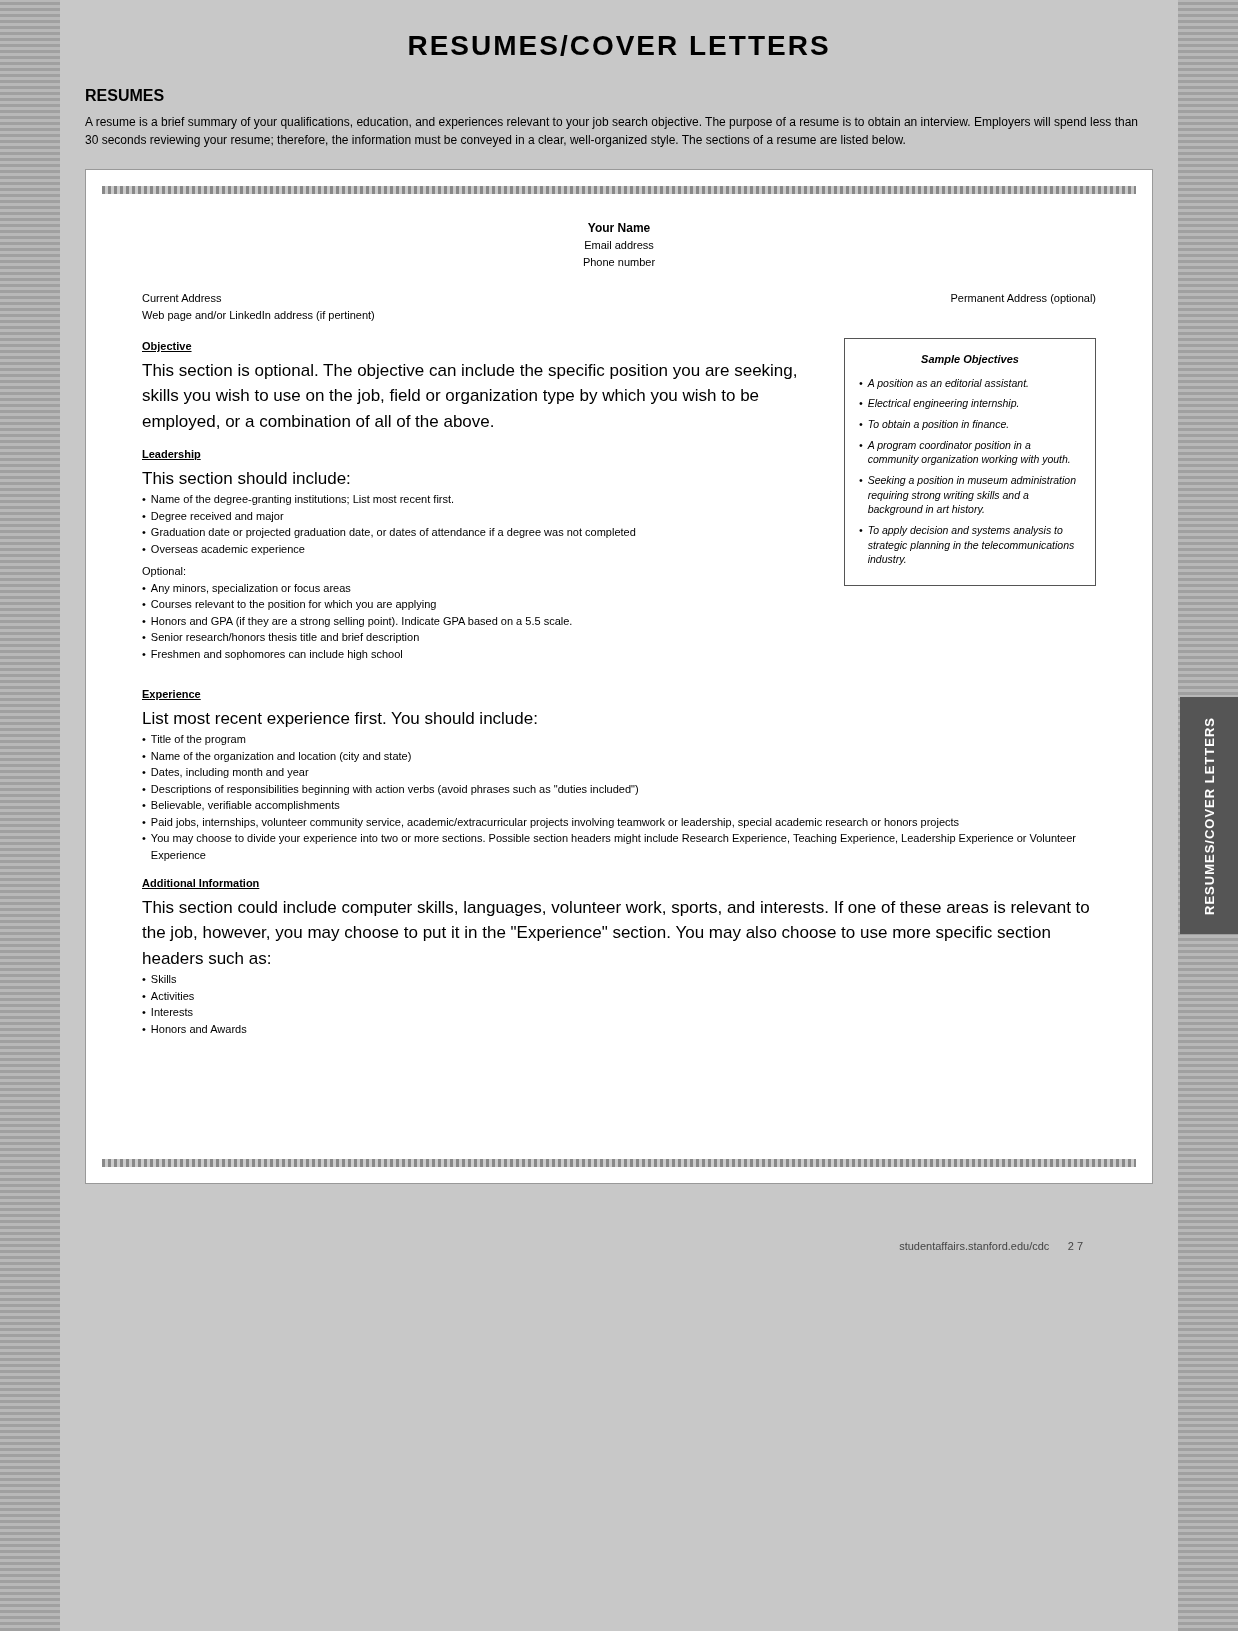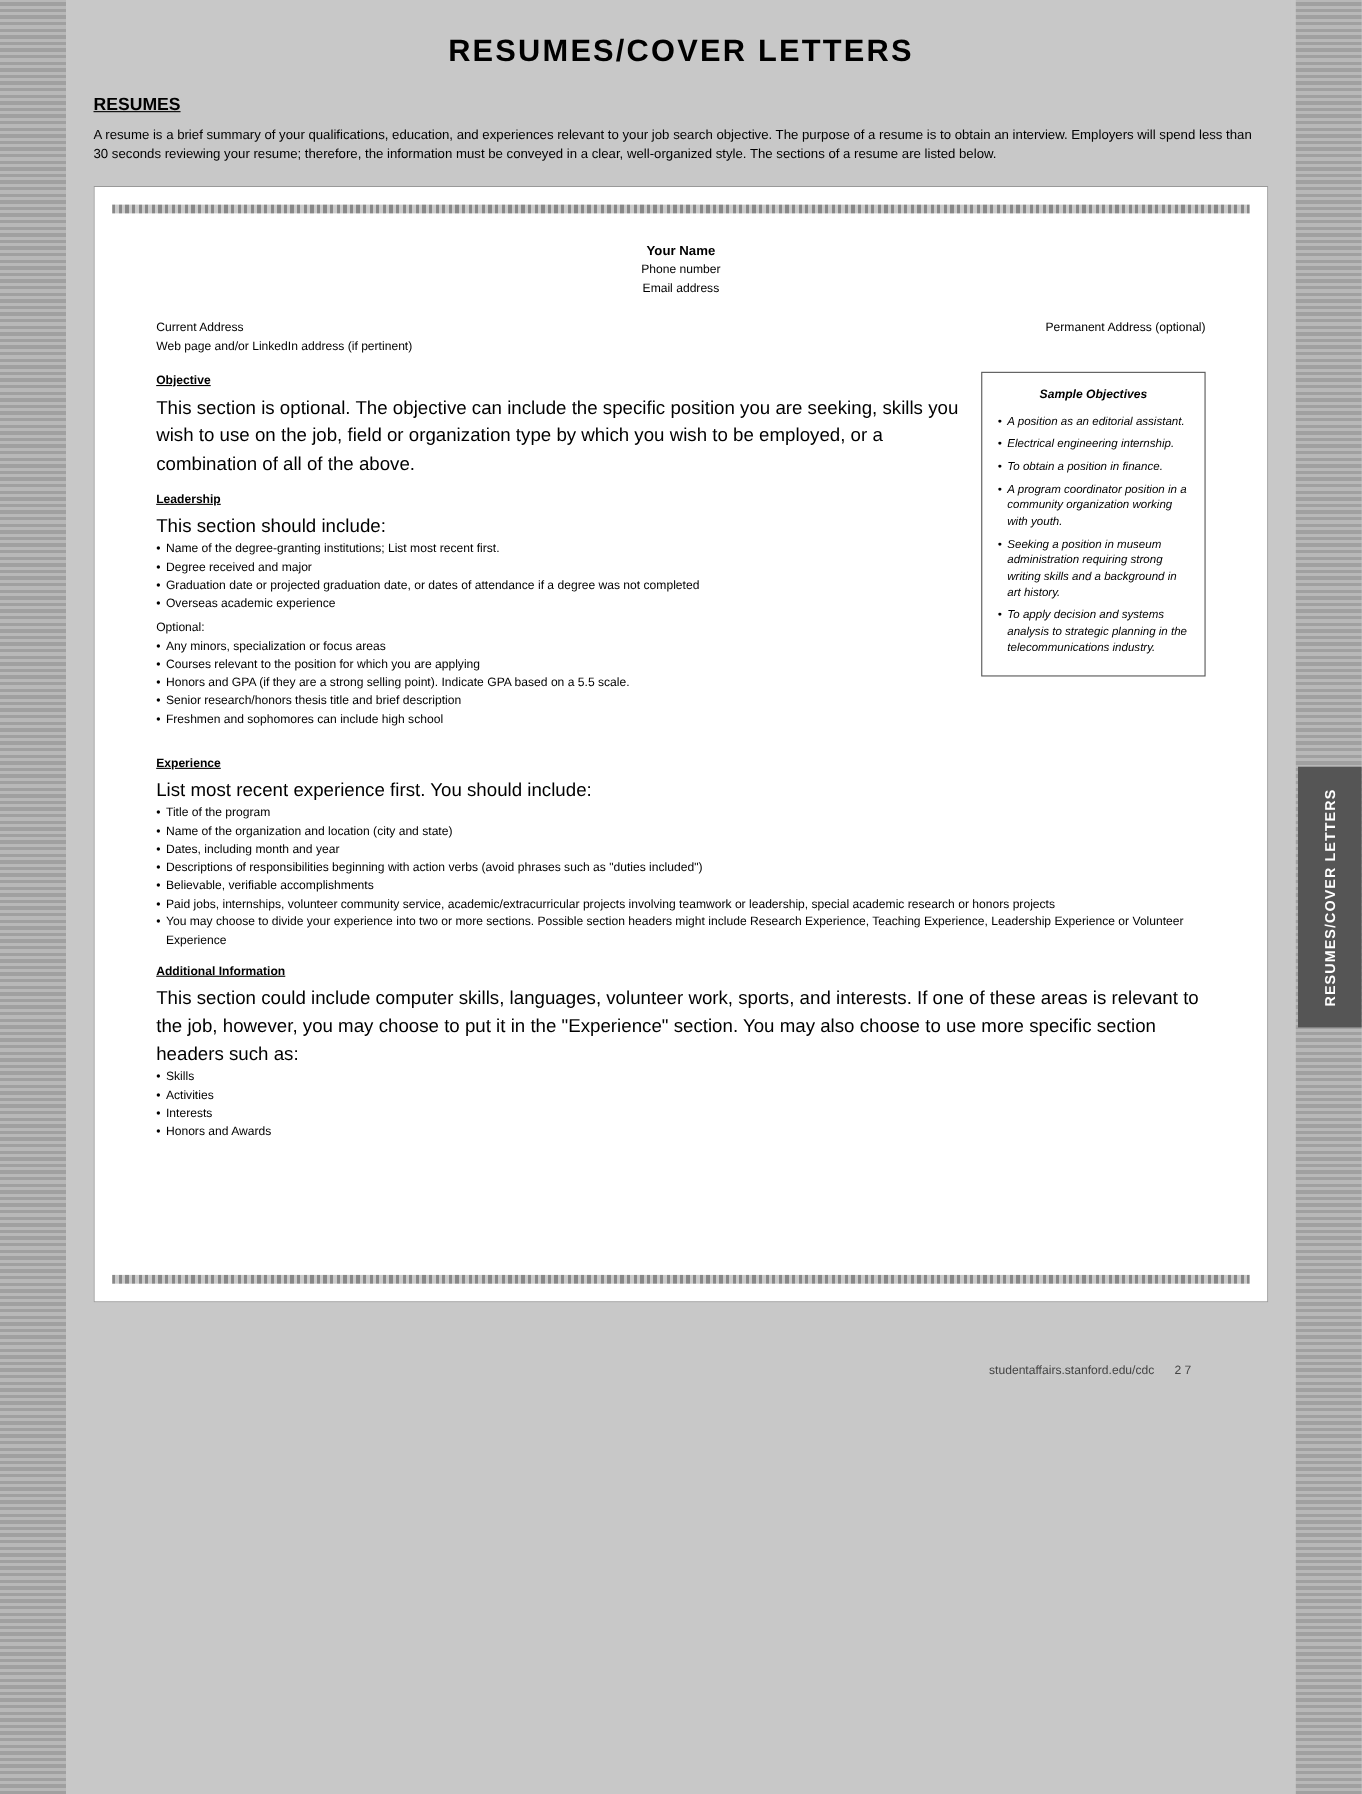--- a/index.html
+++ b/index.html
@@ -93,21 +93,20 @@
       letter-spacing: 2px;
       margin-bottom: 25px;
       font-family: Arial Black, Arial, sans-serif;
     }
 
     .section-heading {
       font-size: 16px;
       font-weight: 900;
       margin-bottom: 8px;
       font-family: Arial Black, Arial, sans-serif;
-      text-decoration: underline;
     }
 
     .intro-text {
       font-size: 12px;
       line-height: 1.5;
       margin-bottom: 20px;
     }
 
     
     .document-area {
@@ -207,21 +206,21 @@
       display: flex;
       gap: 15px;
       margin-bottom: 12px;
     }
 
     .two-col-left {
       flex: 1;
     }
 
     .two-col-right {
-      width: 204px;
+      width: 252px;
       flex-shrink: 0;
     }
 
     
     .sample-objectives-box {
       border: 1px solid #555;
       padding: 12px 14px;
       font-size: 10.5px;
       line-height: 1.5;
     }
@@ -271,22 +270,22 @@
 
     <p class="intro-text">A resume is a brief summary of your qualifications, education, and experiences relevant to your job search objective. The purpose of a resume is to obtain an interview. Employers will spend less than 30 seconds reviewing your resume; therefore, the information must be conveyed in a clear, well-organized style. The sections of a resume are listed below.</p>
 
     <div class="document-area">
       <div class="doc-top-border"></div>
 
       <div class="doc-content">
 
         <div class="resume-header">
           <div class="your-name">Your Name</div>
+          <div class="contact-info">Email address</div>
           <div class="contact-info">Phone number</div>
-          <div class="contact-info">Email address</div>
         </div>
 
         <div class="address-row">
           <div class="address-left">
             <div>Current Address</div>
             <div>Web page and/or LinkedIn address (if pertinent)</div>
           </div>
           <div class="address-right">Permanent Address (optional)</div>
         </div>
 

